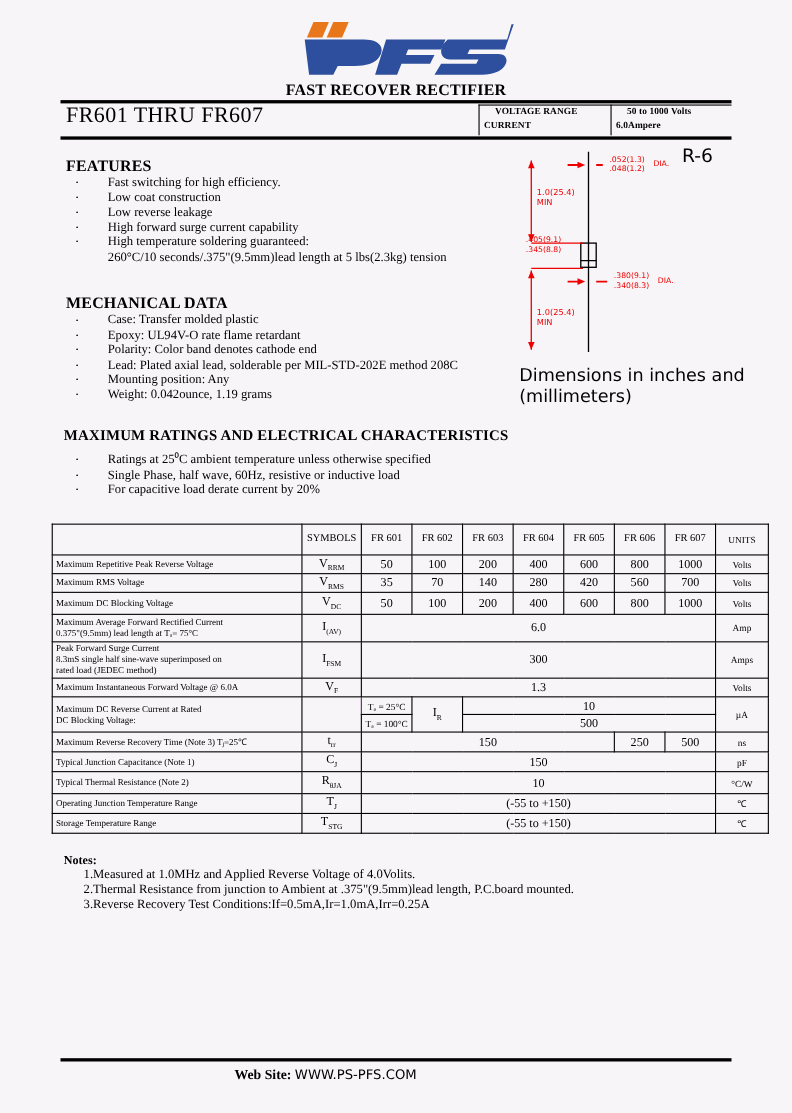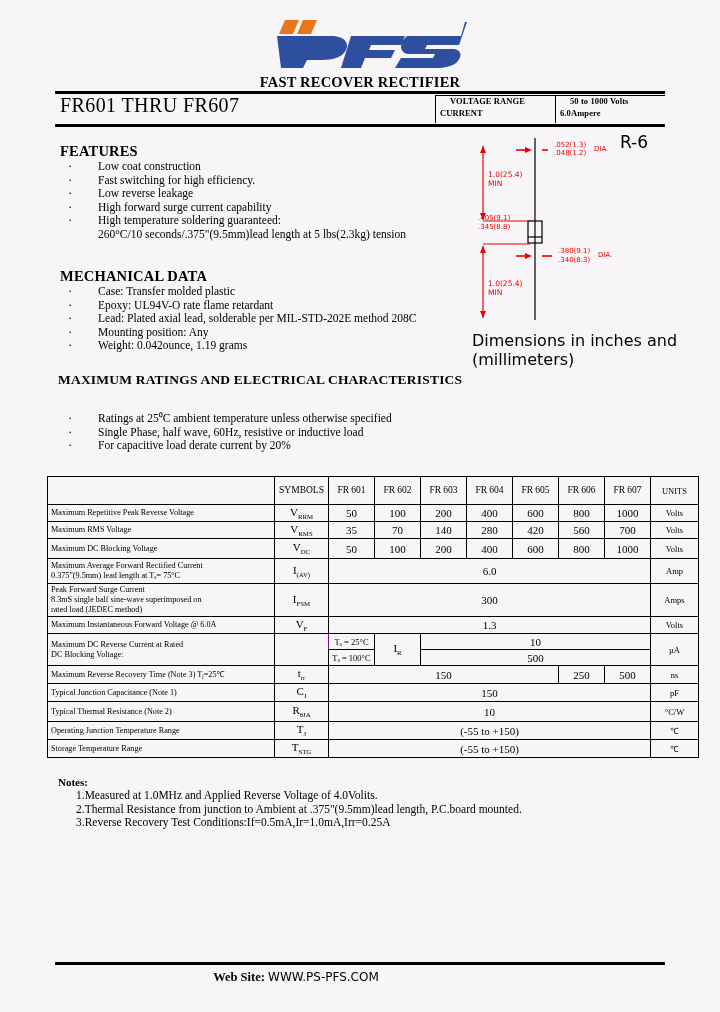--- a/index.html
+++ b/index.html
@@ -100,34 +100,35 @@
     <div class="vr-vsep2"></div>
     <div class="vr-l vr-t1">VOLTAGE RANGE</div>
     <div class="vr-l vr-t2">CURRENT</div>
     <div class="vr-r vr-t1">50 to 1000 Volts</div>
     <div class="vr-r vr-t2">6.0Ampere</div>
   </div>
 
   <div class="sec-title" style="left:60px;top:143px;">FEATURES</div>
   <div class="bullets" style="left:60px;top:160px;">
     <ul>
+      <li>Fast switching for high efficiency.</li>
       <li>Low coat construction</li>
-      <li>Fast switching for high efficiency.</li>
       <li>Low reverse leakage</li>
       <li>High forward surge current capability</li>
       <li>High temperature soldering guaranteed:</li>
       <li class="cont">260°C/10 seconds/.375"(9.5mm)lead length at 5 lbs(2.3kg) tension</li>
     </ul>
   </div>
 
   <div class="sec-title" style="left:60px;top:268px;">MECHANICAL DATA</div>
   <div class="bullets" style="left:60px;top:285px;">
     <ul>
       <li>Case: Transfer molded plastic</li>
       <li>Epoxy: UL94V-O rate flame retardant</li>
+      <li>Polarity: Color band denotes cathode end</li>
       <li>Lead: Plated axial lead, solderable per MIL-STD-202E method 208C</li>
       <li>Mounting position: Any</li>
       <li>Weight:  0.042ounce, 1.19 grams</li>
     </ul>
   </div>
 
   <div class="r6">R-6</div>
   <div class="pkg">
     <svg width="205" height="200" viewBox="0 0 205 200">
 
@@ -168,21 +169,21 @@
       <text x="88" y="125" font-family="DejaVu Sans, sans-serif" font-size="7" fill="#ee0000">.380(9.1)</text>
       <text x="88" y="134" font-family="DejaVu Sans, sans-serif" font-size="7" fill="#ee0000">.340(8.3)</text>
       <text x="128" y="129" font-family="DejaVu Sans, sans-serif" font-size="7" fill="#ee0000">DIA.</text>
 
       <text x="18" y="158" font-family="DejaVu Sans, sans-serif" font-size="7.5" fill="#ee0000">1.0(25.4)</text>
       <text x="18" y="167" font-family="DejaVu Sans, sans-serif" font-size="7.5" fill="#ee0000">MIN</text>
     </svg>
   </div>
   <div class="pkg-cap">Dimensions in inches and (millimeters)</div>
 
-  <div class="sec-title" style="left:58px;top:372px;font-size:13.5px;">MAXIMUM RATINGS AND ELECTRICAL CHARACTERISTICS</div>
+  <div class="sec-title" style="left:58px;top:388px;font-size:13.5px;">MAXIMUM RATINGS AND ELECTRICAL CHARACTERISTICS</div>
   <div class="bullets" style="left:60px;top:412px;">
     <ul>
       <li>Ratings at 25⁰C ambient temperature unless otherwise specified</li>
       <li>Single Phase, half wave, 60Hz, resistive or inductive load</li>
       <li>For capacitive load derate current by 20%</li>
     </ul>
   </div>
 
   <table class="tbl">
     <colgroup>

